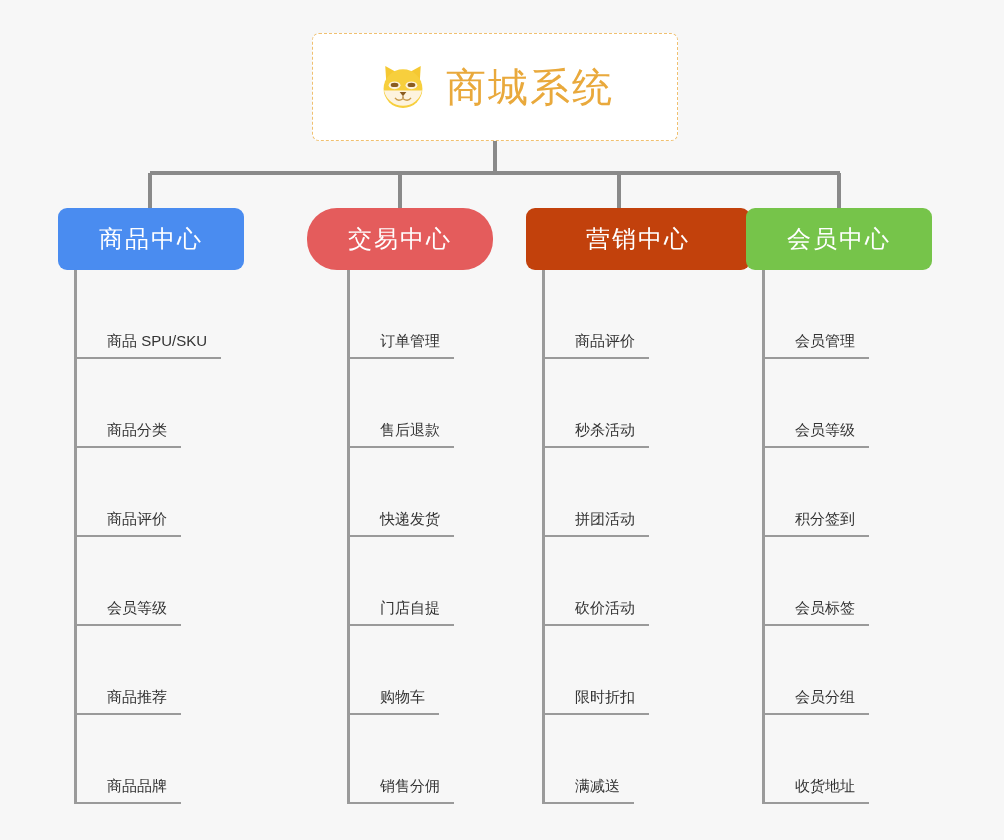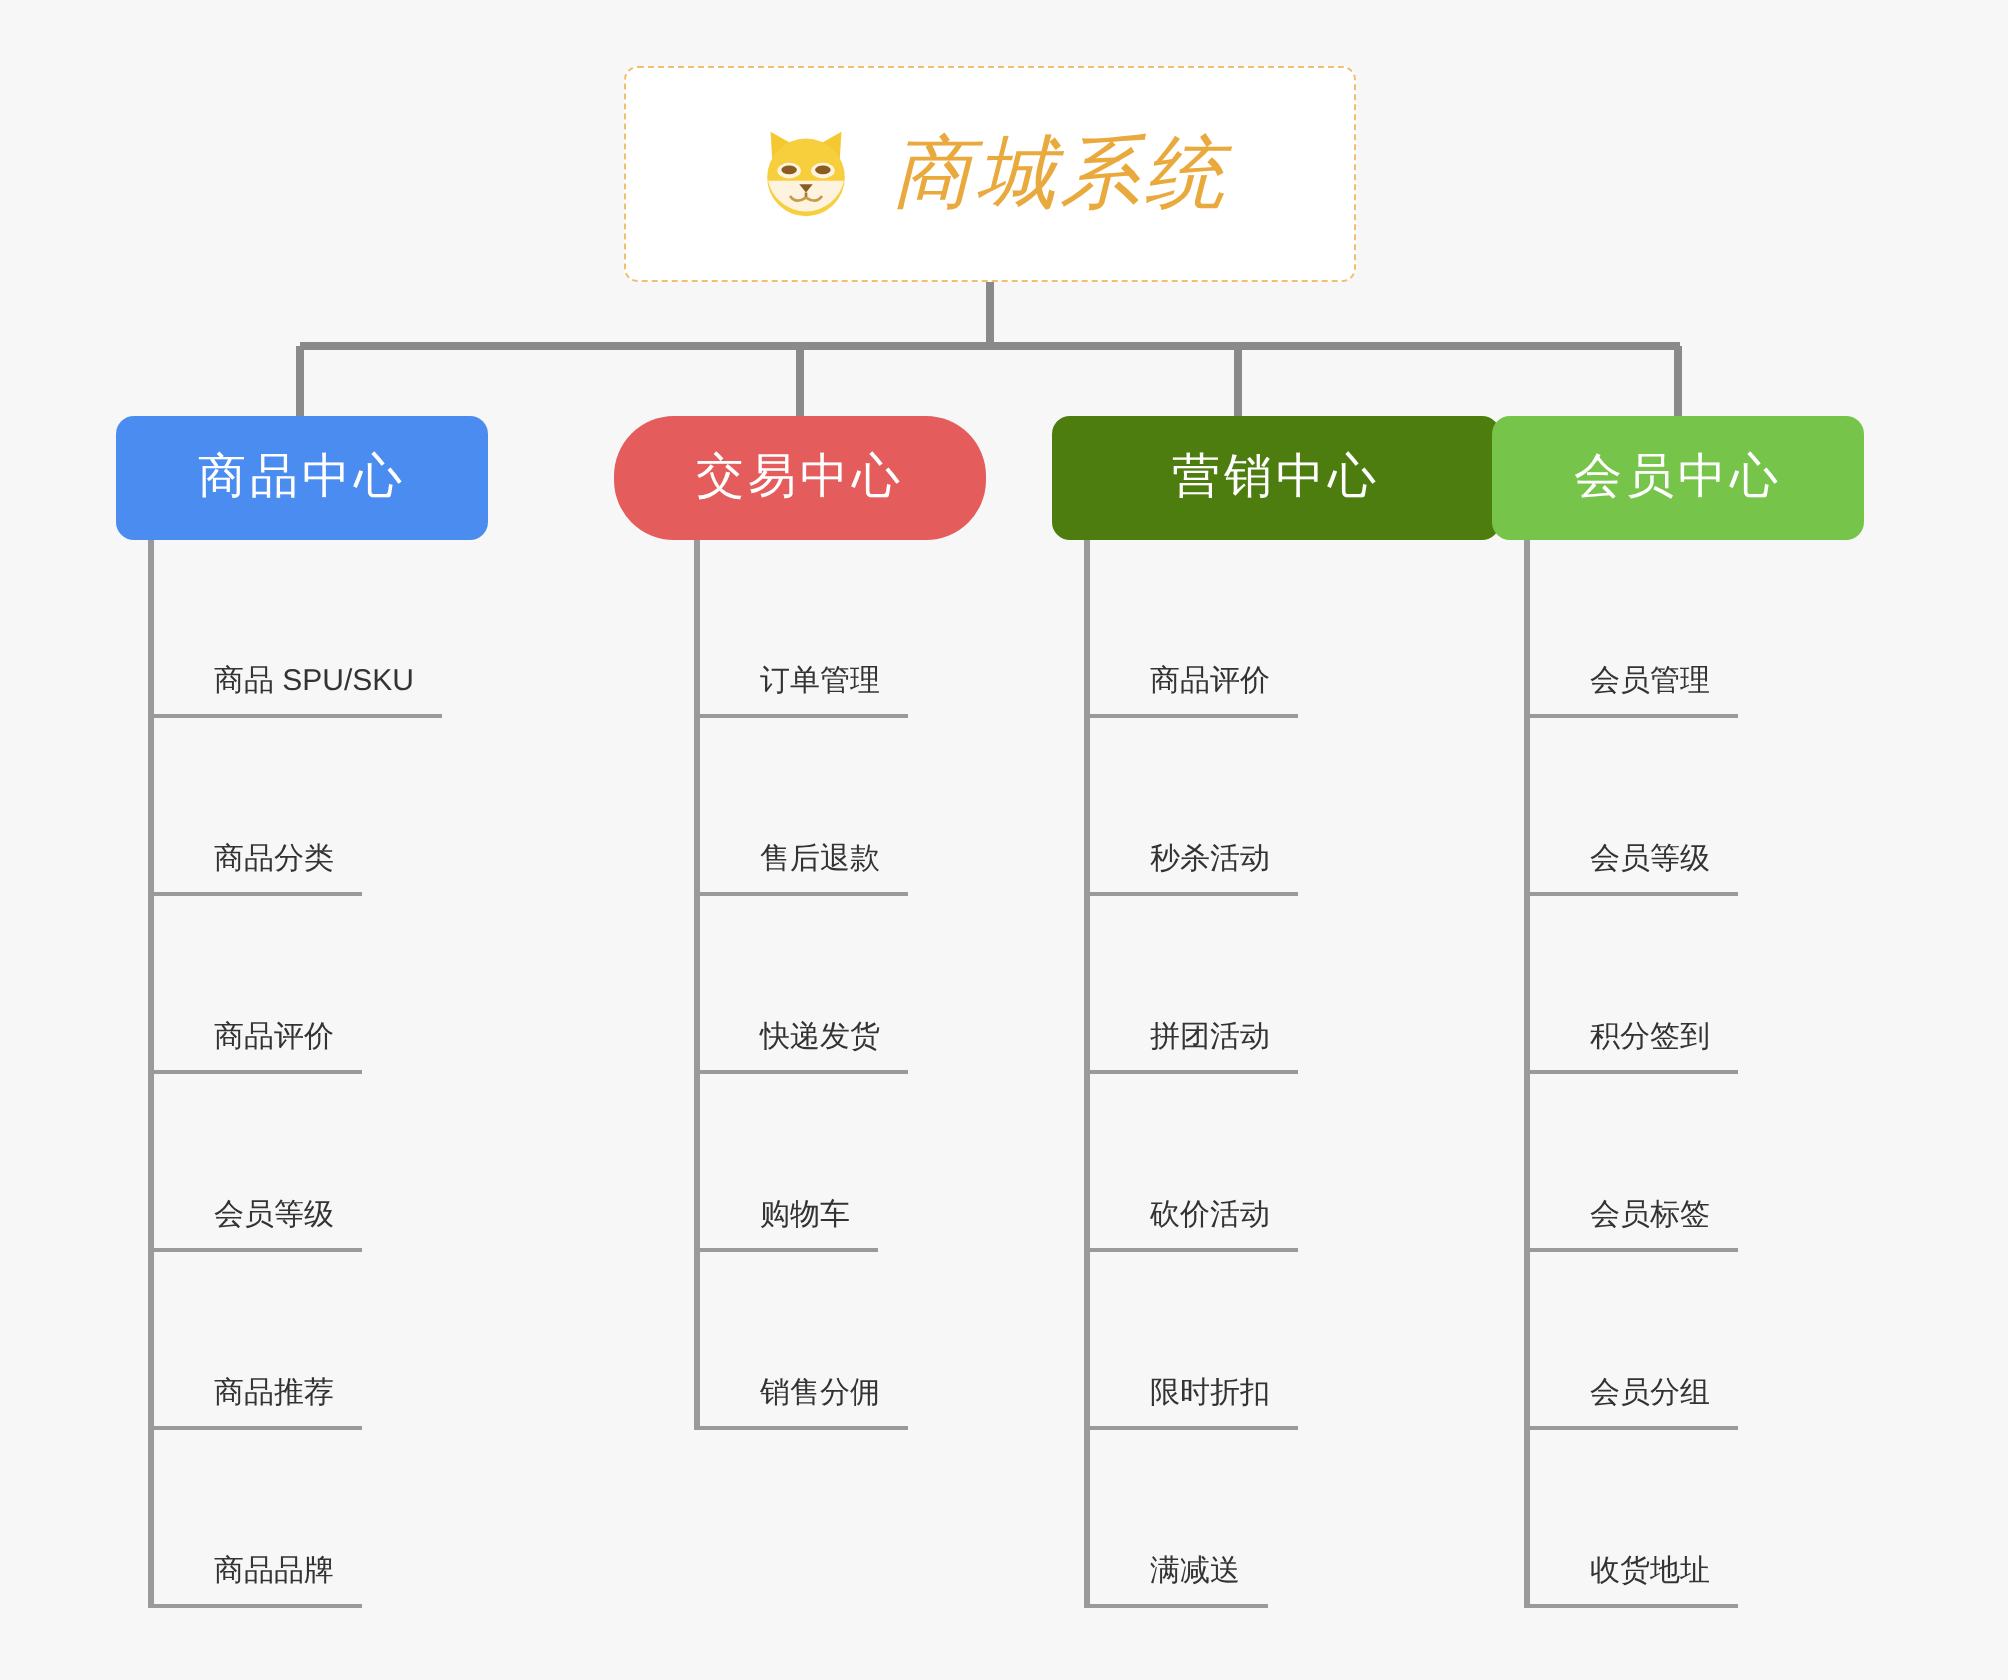--- a/index.html
+++ b/index.html
@@ -36,21 +36,20 @@
     top: 33px;
     width: 366px;
     height: 108px;
     background: #ffffff;
     border: 1.5px dashed #f0c070;
     border-radius: 7px;
     box-sizing: border-box;
     display: flex;
     align-items: center;
     justify-content: center;
-    font-style: italic;
   }
   .root-inner {
     display: flex;
     align-items: center;
     gap: 16px;
   }
   .root-logo {
     width: 54px;
     height: 54px;
     display: block;
@@ -189,30 +188,33 @@
       <div class="leaf-item">
           <span class="leaf-text">订单管理</span>
         </div>
       <div class="leaf-item">
           <span class="leaf-text">售后退款</span>
         </div>
       <div class="leaf-item">
           <span class="leaf-text">快递发货</span>
         </div>
       <div class="leaf-item">
+          <span class="leaf-text">门店自提</span>
+        </div>
+      <div class="leaf-item">
           <span class="leaf-text">购物车</span>
         </div>
       <div class="leaf-item">
           <span class="leaf-text">销售分佣</span>
         </div>
     </div>
   </div>
 
   <div class="column" style="left:526px;">
-    <div class="cat-header" style="width:224px; background:#4d7c0f;">
+    <div class="cat-header" style="width:224px; background:#c2410c;">
       <span class="cat-header-label">营销中心</span>
     </div>
     <div class="leaf-list" style="left:16px;">
       <div class="leaf-item">
           <span class="leaf-text">商品评价</span>
         </div>
       <div class="leaf-item">
           <span class="leaf-text">秒杀活动</span>
         </div>
       <div class="leaf-item">

